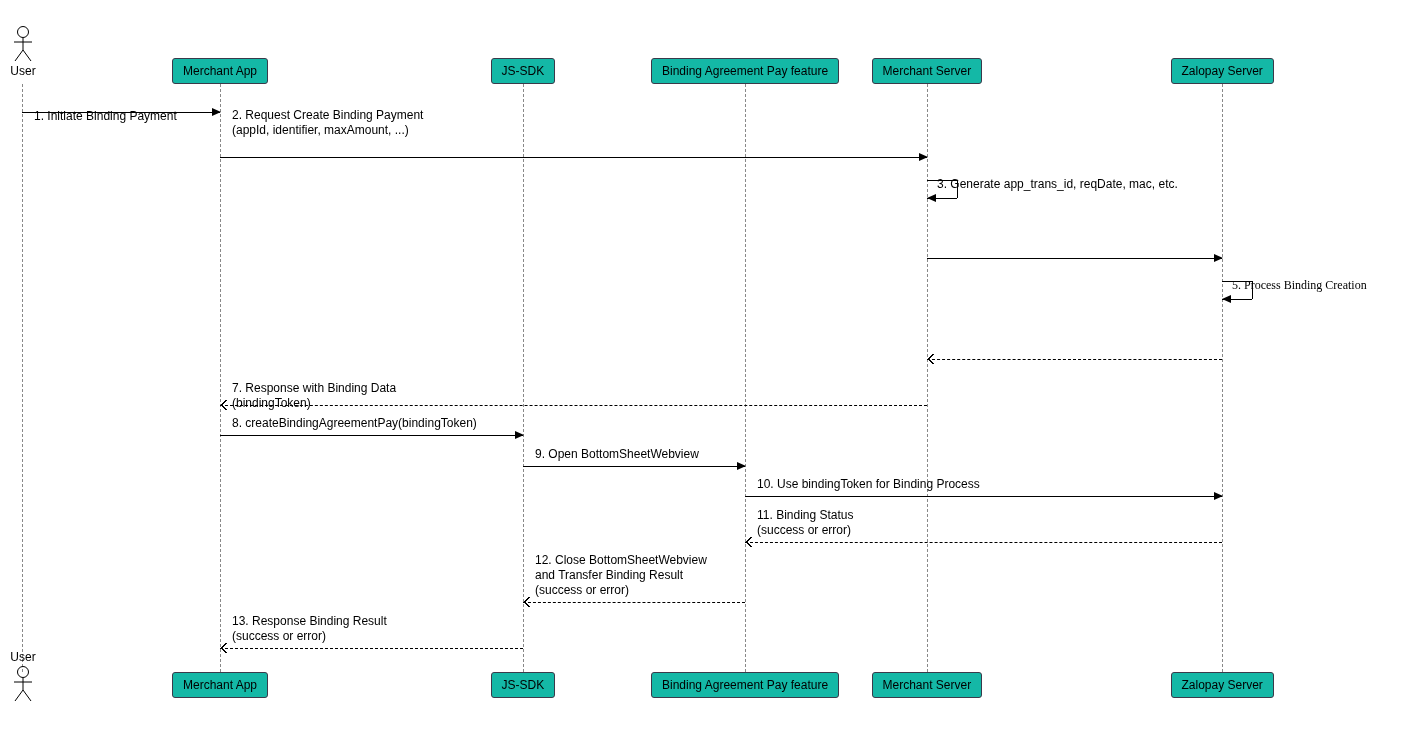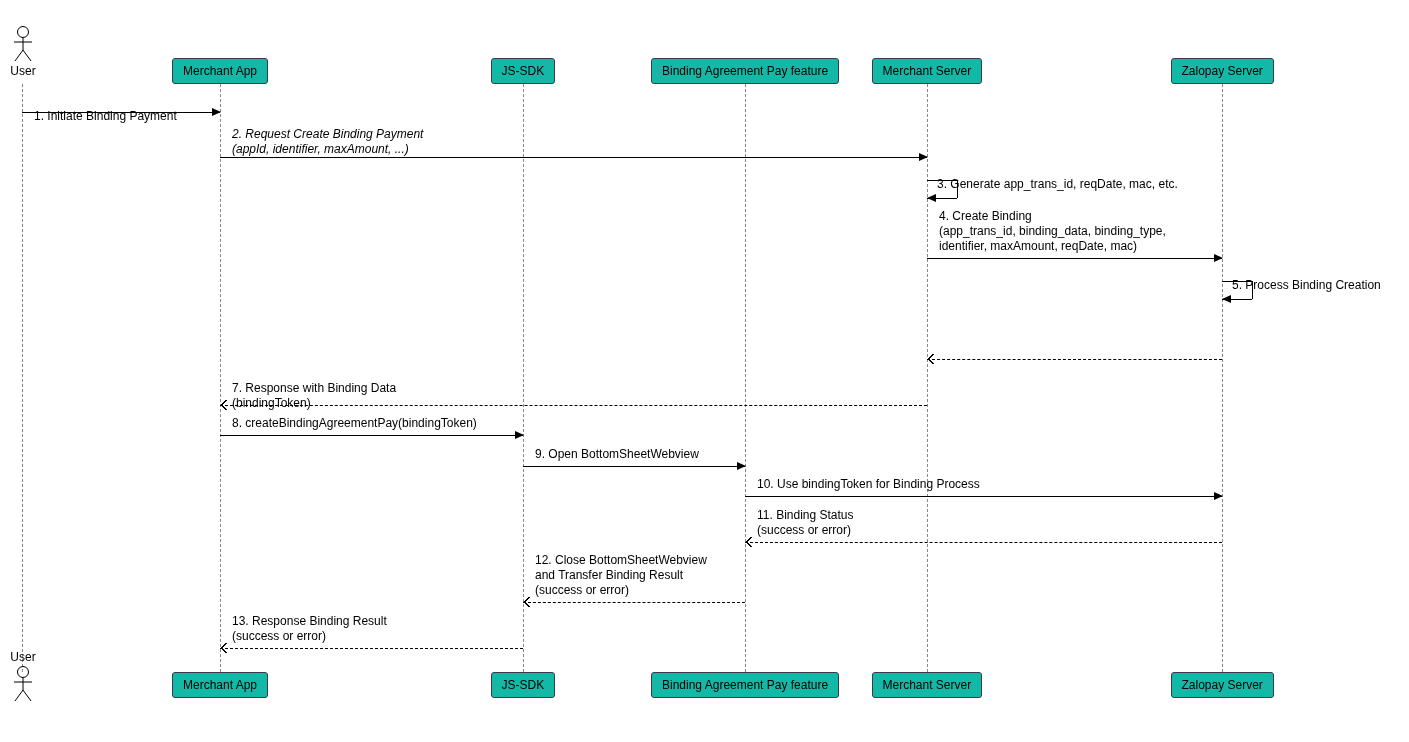--- a/index.html
+++ b/index.html
@@ -138,43 +138,40 @@
     <div class="participant-box" style="left: 1170.5px; top: 672px;">Zalopay Server</div>
     <div class="msg" style="left: 22px; top: 112px; width: 198px;">
       <div class="line"></div>
       <div class="arrow-r"></div>
     </div>
     <div class="msg-label" style="left: 34px; top: 93px; margin-top: 16px;">1. Initiate Binding Payment</div>
     <div class="msg" style="left: 220px; top: 157px; width: 707px;">
       <div class="line"></div>
       <div class="arrow-r"></div>
     </div>
-    <div class="msg-label" style="left: 232px; top: 127px; font-style: italic;">2. Request Create Binding Payment
+    <div class="msg-label" style="left: 232px; top: 108px;">2. Request Create Binding Payment
 (appId, identifier, maxAmount, ...)</div>
     <div class="self-msg" style="left: 927px; top: 180px;">
       <div class="h1" style="top:0"></div>
       <div class="v" style="height:18px"></div>
       <div class="h2" style="top:18px"></div>
       <div class="arrow" style="left:0; top:14px"></div>
     </div>
     <div class="msg-label" style="left: 937px; top: 177px;">3. Generate app_trans_id, reqDate, mac, etc.</div>
     <div class="msg" style="left: 927px; top: 258px; width: 295px;">
       <div class="line"></div>
       <div class="arrow-r"></div>
     </div>
-    <div class="msg-label" style="left: 939px; top: 209px;">4. Create Binding
-(app_trans_id, binding_data, binding_type,
-identifier, maxAmount, reqDate, mac)</div>
     <div class="self-msg" style="left: 1222px; top: 281px;">
       <div class="h1" style="top:0"></div>
       <div class="v" style="height:18px"></div>
       <div class="h2" style="top:18px"></div>
       <div class="arrow" style="left:0; top:14px"></div>
     </div>
-    <div class="msg-label" style="left: 1232px; top: 278px;">5. Process Binding Creation</div>
+    <div class="msg-label" style="left: 1232px; top: 278px; font-family: Liberation Serif, serif;">5. Process Binding Creation</div>
     <div class="msg dashed" style="left: 927px; top: 359px; width: 295px;">
       <div class="line"></div>
       <div class="arrow-l"></div>
     </div>
     <div class="msg dashed" style="left: 220px; top: 405px; width: 707px;">
       <div class="line"></div>
       <div class="arrow-l"></div>
     </div>
     <div class="msg-label" style="left: 232px; top: 381px;">7. Response with Binding Data
 (bindingToken)</div>

